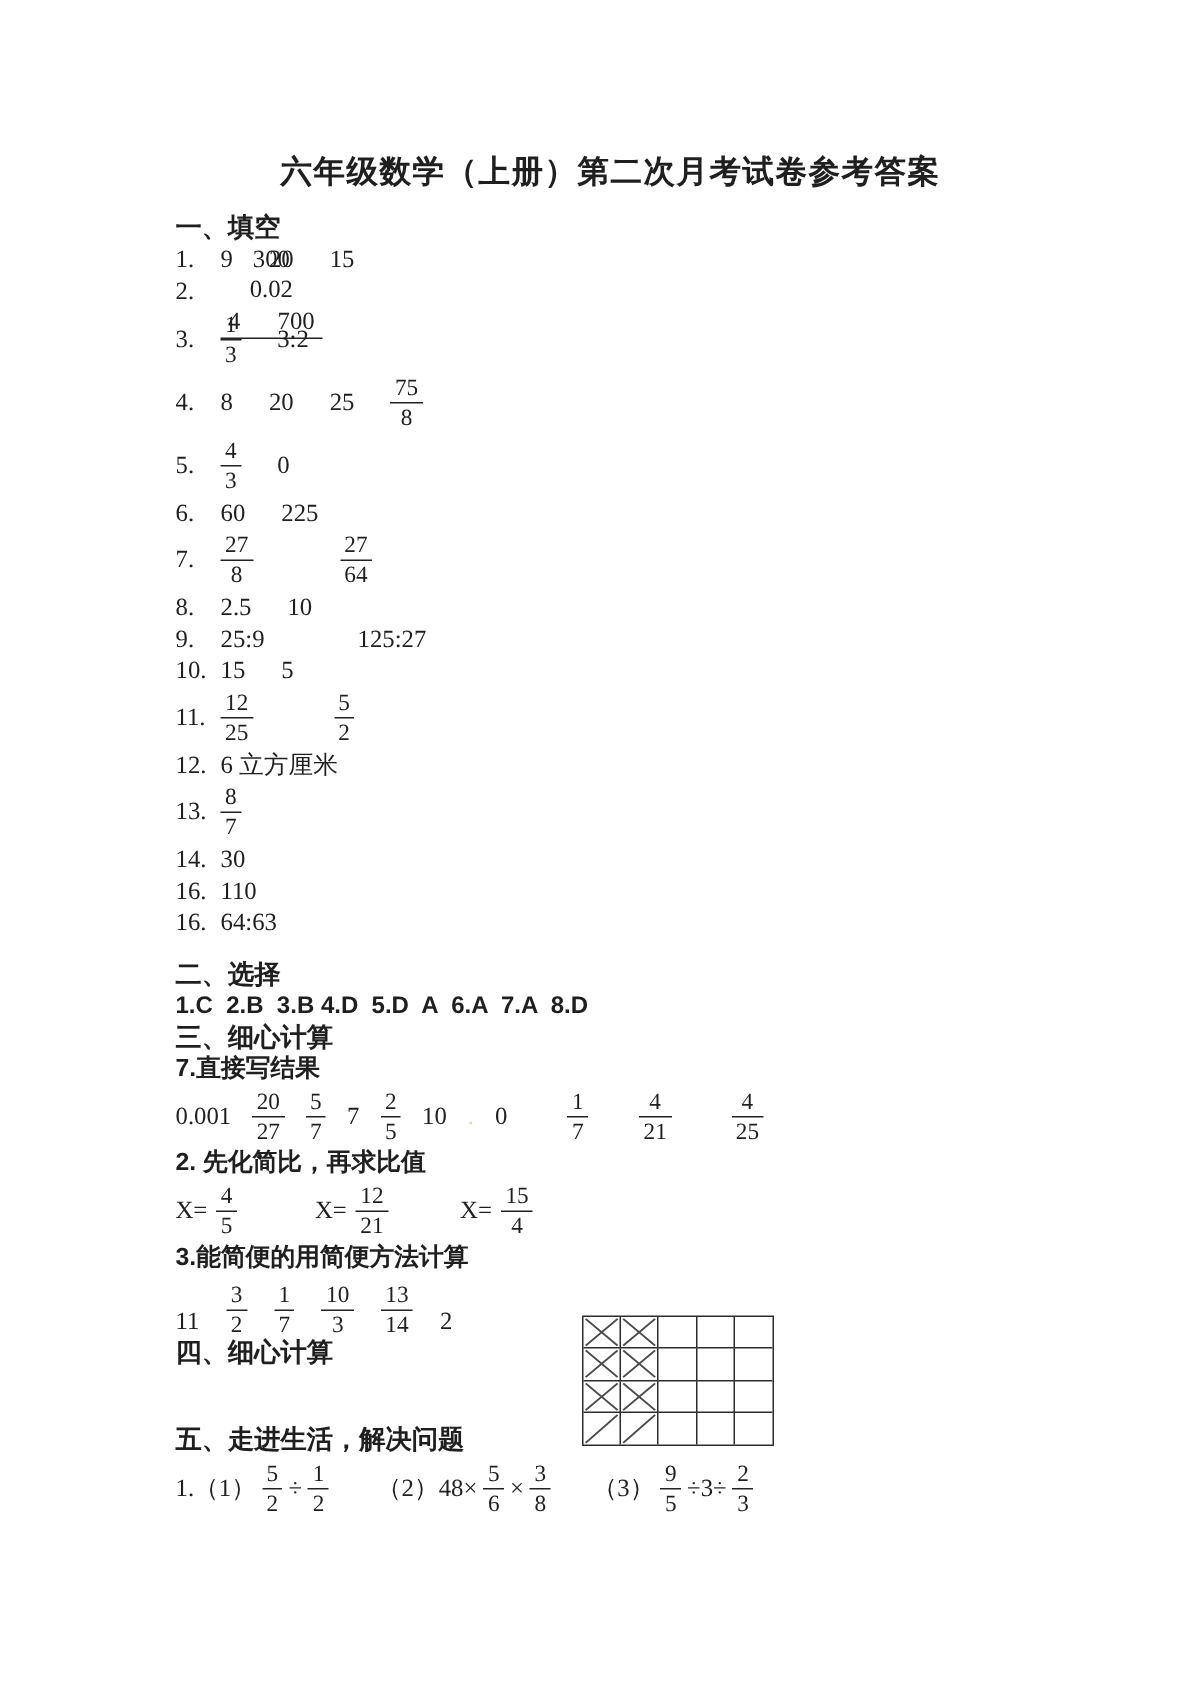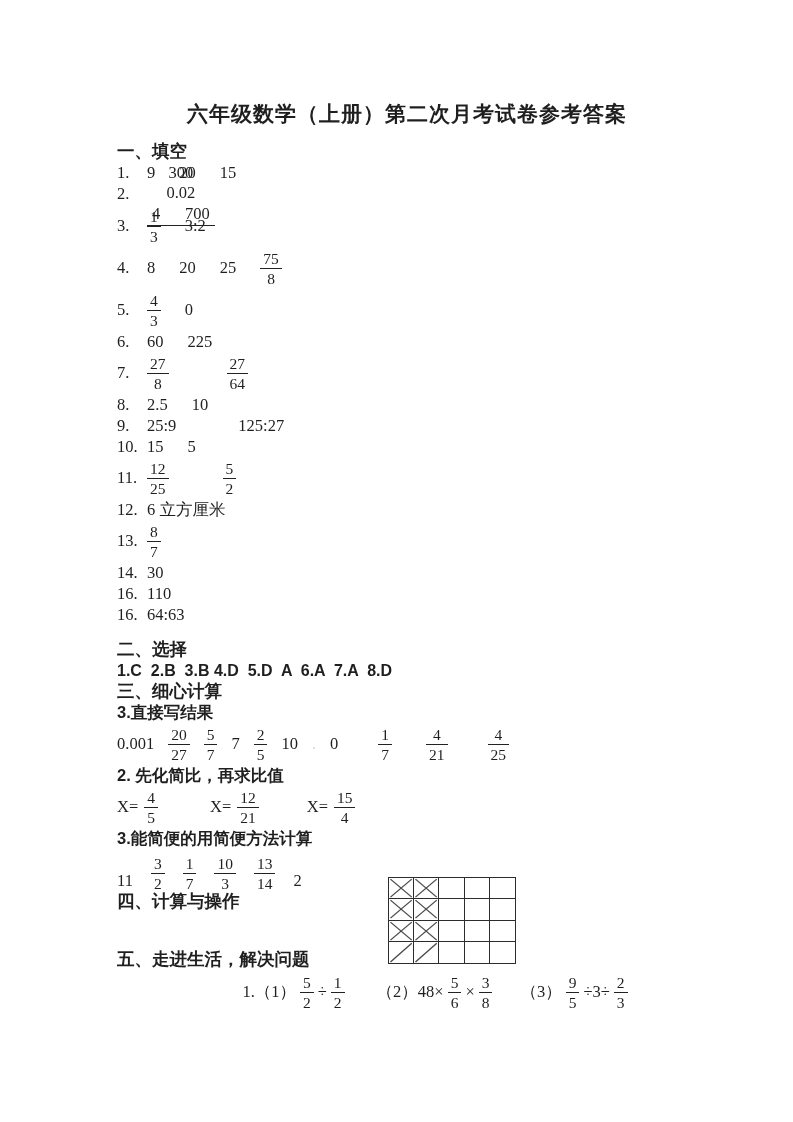--- a/index.html
+++ b/index.html
@@ -12,21 +12,21 @@
   .h{font-family:"Liberation Sans","DejaVu Sans",sans-serif;font-weight:bold;
      font-size:17.5px;height:21px;line-height:21px;}
   .sub{font-family:"Liberation Sans","DejaVu Sans",sans-serif;font-weight:bold;
      font-size:16.5px;height:21px;line-height:21px;}
   .ans{font-family:"Liberation Sans","DejaVu Sans",sans-serif;font-weight:bold;
      font-size:16px;height:21px;line-height:21px;white-space:pre;}
   .line{display:flex;align-items:center;}
   .line-s{height:21px;}
   .line-u{height:22px;}
   .line-f{height:42px;}
-  .line-F{height:44px;justify-content:center;}
+  .line-F{height:44px;}
   .no{flex:none;width:30px;font-size:16.5px;}
   .toks{display:flex;align-items:center;}
   .tok{font-size:16.5px;white-space:pre;}
   .frac{display:inline-flex;flex-direction:column;align-items:center;line-height:1;}
   .fn,.fd{font-size:15.5px;line-height:15px;padding:0 3px;}
   .fb{height:1px;background:#222;align-self:stretch;margin:2px 0;}
   .u{border-bottom:1px solid #222;padding:0 5px 1px 5px;white-space:pre;}
   .faint{color:#dedbb6;}
   .gap{display:inline-block;flex:none;height:1px;}
   .sec-choice{margin-top:14px;}
@@ -196,21 +196,21 @@
       </div>
   </section>
 
   <section class="sec-choice">
     <div class="h">二、选择</div>
     <div class="ans">1.C  2.B  3.B 4.D  5.D  A  6.A  7.A  8.D</div>
   </section>
 
   <section>
     <div class="h">三、细心计算</div>
-    <div class="sub">3.直接写结果</div>
+    <div class="sub">7.直接写结果</div>
     <div class="line line-f" style="column-gap: 14px;">
         <span class="tok">0.001</span>
         <span class="frac">
           <span class="fn">20</span>
           <span class="fb"></span>
           <span class="fd">27</span>
         </span>
         <span class="frac">
           <span class="fn">5</span>
           <span class="fb"></span>
@@ -288,21 +288,21 @@
         <span class="frac">
           <span class="fn">13</span>
           <span class="fb"></span>
           <span class="fd">14</span>
         </span>
         <span class="tok">2</span>
       </div>
   </section>
 
   <section>
-    <div class="h">四、计算与操作</div>
+    <div class="h">四、细心计算</div>
   </section>
 
   <section class="sec-life">
     <div class="h">五、走进生活，解决问题</div>
     <div class="line line-F" style="column-gap: 4px;">
         <span class="tok">1.（1）</span>
         <span class="frac">
           <span class="fn">5</span>
           <span class="fb"></span>
           <span class="fd">2</span>

